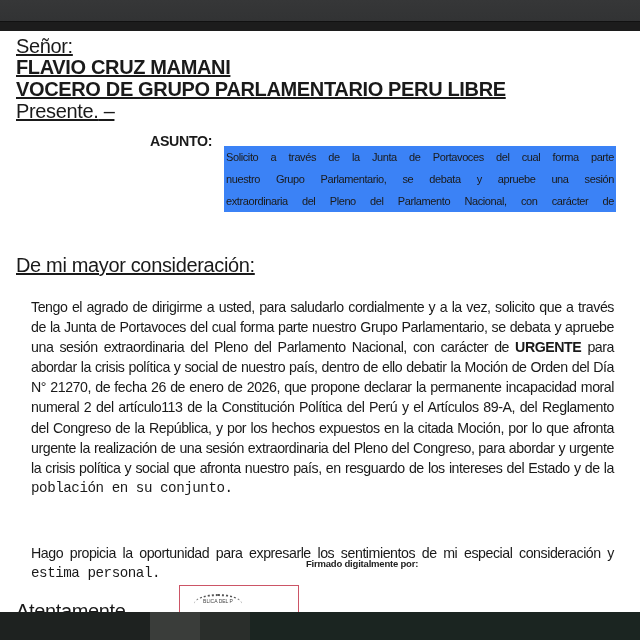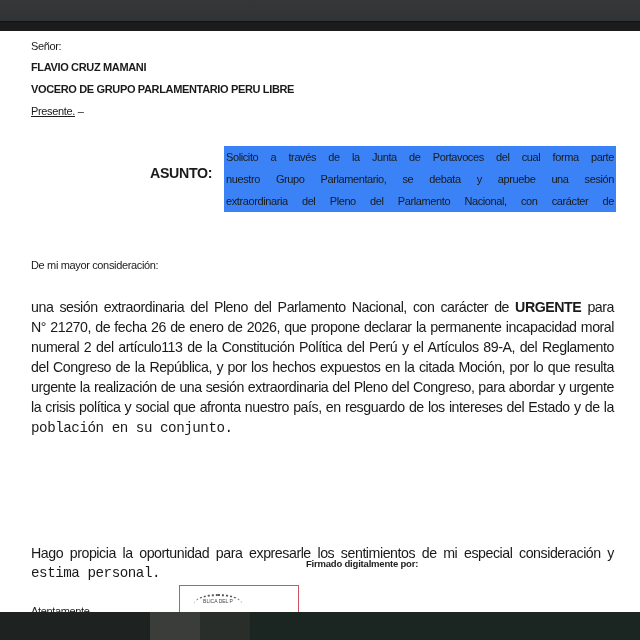--- a/index.html
+++ b/index.html
@@ -15,22 +15,22 @@
     background: #1c1c1c;
     border-top: 1px solid #111;
   }
 
   .page {
     position: absolute; left: 0; top: 31px; width: 640px; height: 580px;
     background: #ffffff;
   }
 
   .line {
-    position: absolute; left: 31px; font-size: 11px; line-height: 20px;
-    white-space: nowrap; letter-spacing: -0.35px;
+    position: absolute; left: 16px; font-size: 20px; line-height: 20px;
+    white-space: nowrap; letter-spacing: -0.35px; text-decoration: underline;
   }
   .bold { font-weight: bold; }
   .u { text-decoration: underline; }
 
   .asunto-label {
     position: absolute; left: 150px; top: 117px; font-size: 14.2px; font-weight: bold;
     line-height: 20px; letter-spacing: -0.3px;
   }
   .asunto-block {
     position: absolute; left: 224px; top: 117px; width: 392px;
@@ -85,34 +85,37 @@
 <div class="top-bar"></div>
 <div class="top-bar-lower"></div>
 
 <div class="page"></div>
 
 <div class="line" style="top:36px;">Señor:</div>
 <div class="line bold" style="top:57px;">FLAVIO CRUZ MAMANI</div>
 <div class="line bold" style="top:79px;">VOCERO DE GRUPO PARLAMENTARIO PERU LIBRE</div>
 <div class="line" style="top:101px;"><span class="u">Presente.</span><span> –</span></div>
 
-<div class="asunto-label" style="top:163px;">ASUNTO:</div>
+<div class="asunto-label" style="top:131px;">ASUNTO:</div>
 <div class="asunto-block" style="top:146px;">
   <span class="asunto-line">Solicito a través de la Junta de Portavoces del cual forma parte</span>
   <span class="asunto-line">nuestro Grupo Parlamentario, se debata y apruebe una sesión</span>
   <span class="asunto-line">extraordinaria del Pleno del Parlamento Nacional, con carácter de</span>
 </div>
 
 <div class="line" style="top:255px;">De mi mayor consideración:</div>
 
 <div class="para" style="top:297px;">
+  <span class="pl">Tengo el agrado de dirigirme a usted, para saludarlo cordialmente y a la vez, solicito que a través</span>
+  <span class="pl">de la Junta de Portavoces del cual forma parte nuestro Grupo Parlamentario, se debata y apruebe</span>
   <span class="pl"><span>una sesión extraordinaria del Pleno del Parlamento Nacional, con carácter de </span><span class="bold">URGENTE</span><span> para</span></span>
+  <span class="pl">abordar la crisis política y social de nuestro país, dentro de ello debatir la Moción de Orden del Día</span>
   <span class="pl">N° 21270, de fecha 26 de enero de 2026, que propone declarar la permanente incapacidad moral</span>
   <span class="pl">numeral 2 del artículo113 de la Constitución Política del Perú y el Artículos 89-A, del Reglamento</span>
-  <span class="pl">del Congreso de la República,  y por los hechos expuestos en la citada Moción, por lo que resulta</span>
+  <span class="pl">del Congreso de la República,  y por los hechos expuestos en la citada Moción, por lo que afronta</span>
   <span class="pl">urgente la realización de una  sesión extraordinaria del Pleno del Congreso, para abordar y urgente</span>
   <span class="pl">la crisis política y social que afronta nuestro país, en resguardo de los intereses del Estado y de la</span>
   <span class="pl last">población en su conjunto.</span>
 </div>
 
 <div class="para" style="top:543px;">
   <span class="pl">Hago propicia la oportunidad para expresarle los sentimientos de mi especial consideración y</span>
   <span class="pl last">estima personal.</span>
 </div>
 

